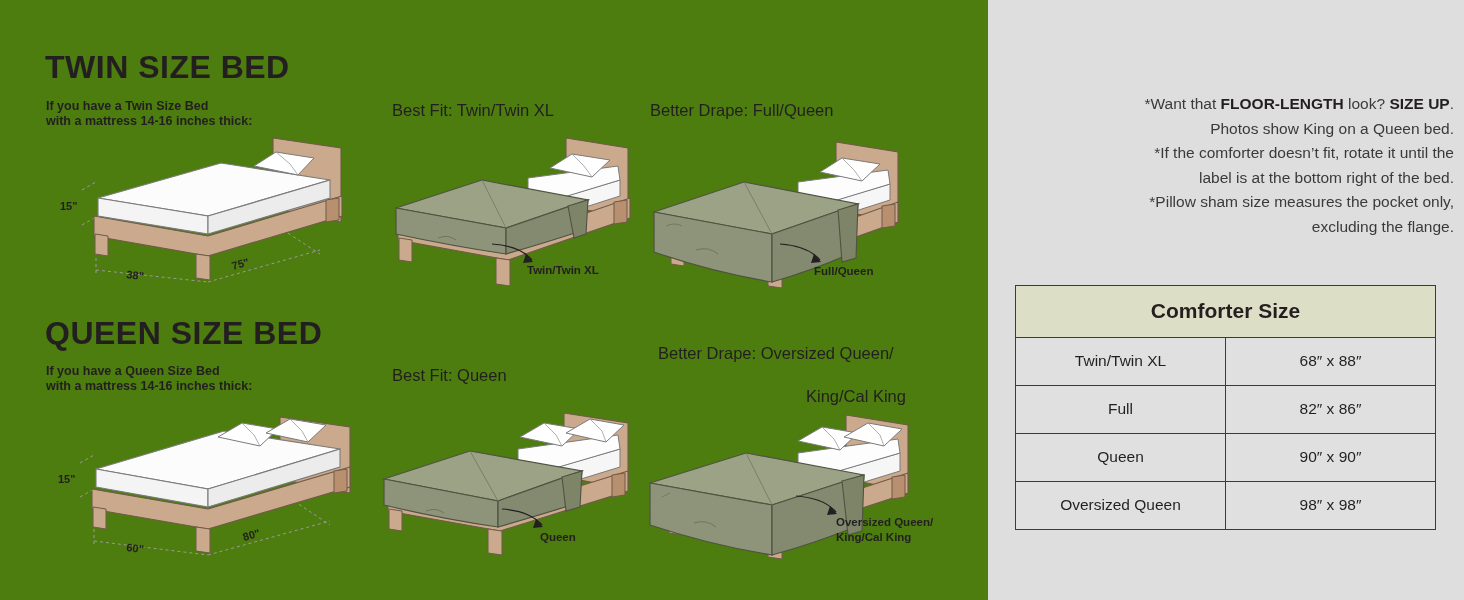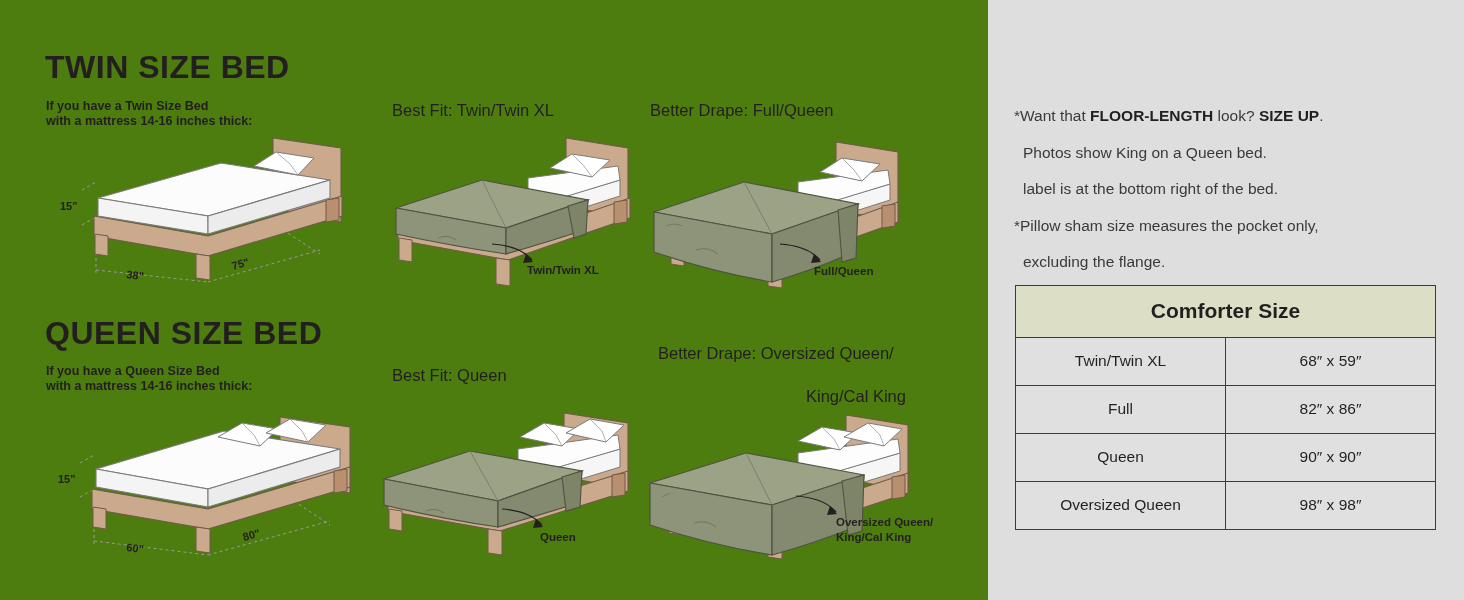--- a/index.html
+++ b/index.html
@@ -63,21 +63,21 @@
   }
 
   
   .notes{
     position:absolute;
     left:14px;top:92px;width:452px;
     font-size:15.5px;
     line-height:24.5px;
     color:#3a3a3a;
   }
-  .notes p{margin:12px;text-indent:0;}
+  .notes p{margin:0;text-indent:0;text-align:right;}
   .notes .ind{padding-left:9px;}
   .notes b{color:#231f20;font-weight:bold;}
 
   .tablebox{
     position:absolute;
     left:27px;top:285px;
     width:419px;
     border:1.5px solid #3b3b3b;
     border-collapse:collapse;
   }
@@ -303,36 +303,37 @@
     <svg style="position:absolute;left:794px;top:492px;" width="56" height="30">
       <path d="M2 4 Q30 6 42 20" fill="none" stroke="#231f20" stroke-width="1.2"></path>
       <path d="M36 14 L43 22 L33 23 Z" fill="#231f20"></path>
     </svg>
   </div>
 
   <div class="right">
     <div class="notes">
       <p><span>*Want that </span><b>FLOOR-LENGTH</b><span> look? </span><b>SIZE UP</b><span>.</span></p>
       <p class="ind">Photos show King on a Queen bed.</p>
+      <p>*If the comforter doesn’t fit, rotate it until the</p>
       <p class="ind">label is at the bottom right of the bed.</p>
       <p>*Pillow sham size measures the pocket only,</p>
       <p class="ind">excluding the flange.</p>
     </div>
 
     <div class="tablebox">
       <table class="sizes">
         <thead>
           <tr>
               <th colspan="2">Comforter Size</th>
             </tr>
         </thead>
         <tbody>
           <tr>
             <td>Twin/Twin XL</td>
-            <td>68″ x 59″</td>
+            <td>68″ x 88″</td>
           </tr>
           <tr>
             <td>Full</td>
             <td>82″ x 86″</td>
           </tr>
           <tr>
             <td>Queen</td>
             <td>90″ x 90″</td>
           </tr>
           <tr>

